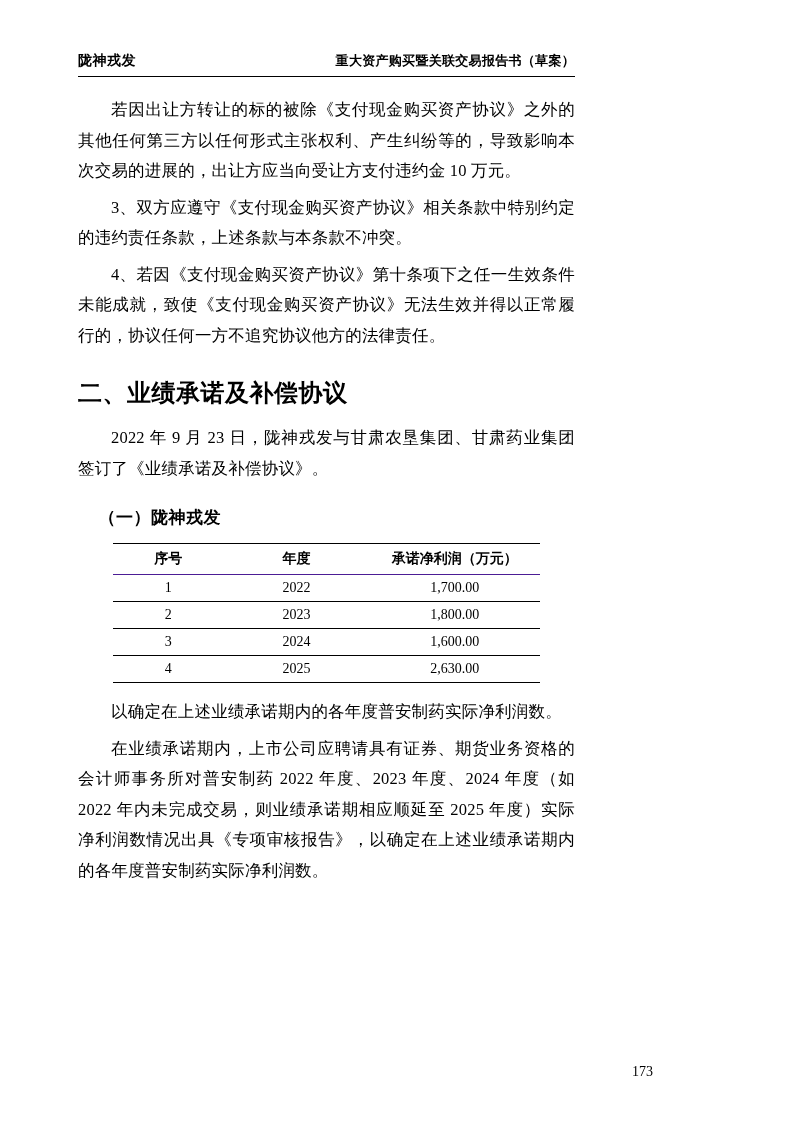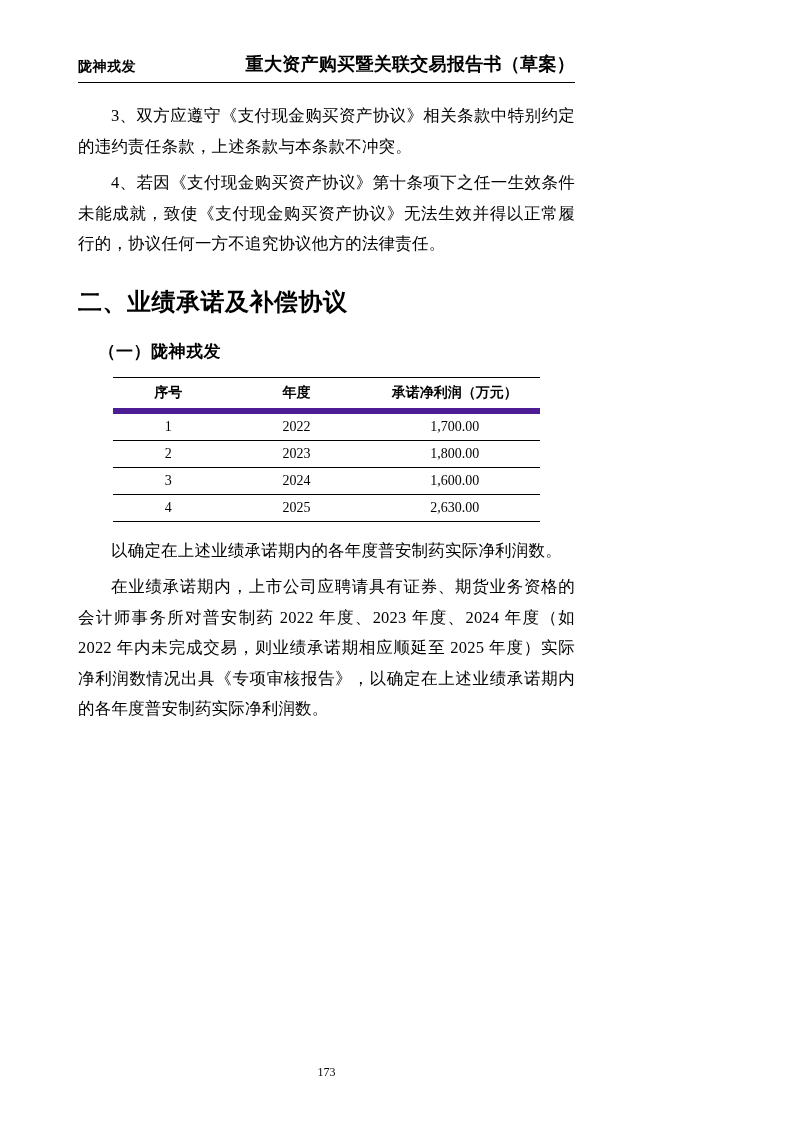--- a/index.html
+++ b/index.html
@@ -32,21 +32,21 @@
     margin-bottom: 18px;
   }
   .header-left {
     font-weight: bold;
     font-family: "Liberation Sans", "DejaVu Sans", sans-serif;
     font-size: 14px;
   }
   .header-right {
     font-weight: bold;
     font-family: Liberation Sans, sans-serif;
-    font-size: 18px;
+    font-size: 13px;
     letter-spacing: 0.3px;
   }
   p.body-text {
     font-size: 16.5px;
     line-height: 1.85;
     margin: 0 0 6px 0;
     text-align: justify;
     text-justify: inter-ideograph;
     letter-spacing: 0.2px;
   }
@@ -75,60 +75,62 @@
     font-size: 14px;
   }
   table.promise th, table.promise td {
     text-align: center;
     padding: 5px 4px;
     border-left: none;
     border-right: none;
   }
   table.promise thead th {
     border-top: 1.6px solid #000;
-    border-bottom: 6px solid #4c1d95;
+    border-bottom: 1px solid #4c1d95;
     font-weight: bold;
     font-family: Liberation Sans, sans-serif;
     font-size: 14px;
     padding: 6px 4px;
   }
   table.promise tbody td {
     border-bottom: 0.8px solid #000;
   }
   table.promise tbody tr:last-child td {
     border-bottom: 1.6px solid #000;
   }
   table.promise col.c1 { width: 26%; }
   table.promise col.c2 { width: 34%; }
   table.promise col.c3 { width: 40%; }
   .page-number {
     position: absolute;
     bottom: 42px;
     left: 0;
     right: 0;
-    text-align: center;
-    font-size: 12px;
+    text-align: right;
+    font-size: 14px;
     font-family: "Liberation Serif", serif;
   }
 </style>
 </head>
 <body>
 
 <div class="page">
 
   <div class="header">
     <div class="header-left">陇神戎发</div>
     <div class="header-right">重大资产购买暨关联交易报告书（草案）</div>
   </div>
 
+  <p class="body-text indent">若因出让方转让的标的被除《支付现金购买资产协议》之外的其他任何第三方以任何形式主张权利、产生纠纷等的，导致影响本次交易的进展的，出让方应当向受让方支付违约金 10 万元。</p>
   <p class="body-text indent">3、双方应遵守《支付现金购买资产协议》相关条款中特别约定的违约责任条款，上述条款与本条款不冲突。</p>
   <p class="body-text indent">4、若因《支付现金购买资产协议》第十条项下之任一生效条件未能成就，致使《支付现金购买资产协议》无法生效并得以正常履行的，协议任何一方不追究协议他方的法律责任。</p>
 
   <h2 class="section">二、业绩承诺及补偿协议</h2>
 
+  <p class="body-text indent">2022 年 9 月 23 日，陇神戎发与甘肃农垦集团、甘肃药业集团签订了《业绩承诺及补偿协议》。</p>
 
   <h3 class="subsection">（一）陇神戎发</h3>
 
 
   <table class="promise">
     <colgroup>
       <col class="c1">
         <col class="c2">
         <col class="c3">
     </colgroup>

